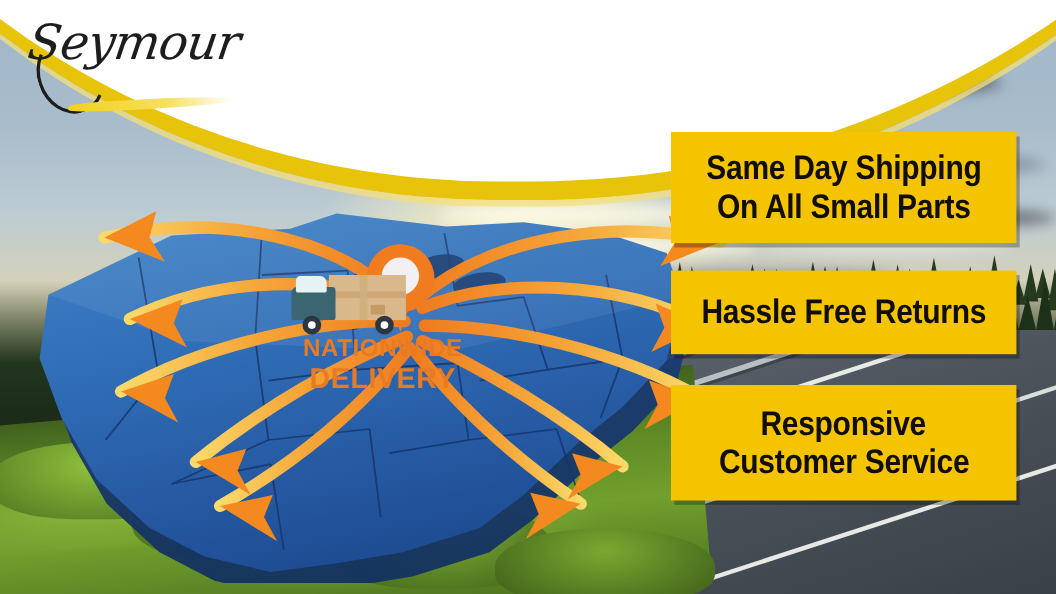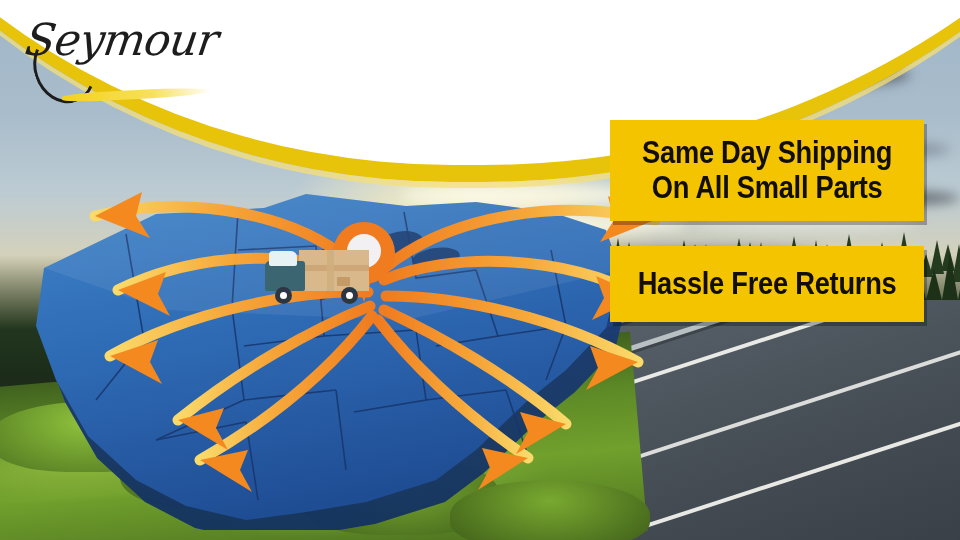--- a/index.html
+++ b/index.html
@@ -383,23 +383,29 @@
     <div class="boxtape"></div>
       <div class="boxtape2"></div>
       <div class="boxlbl"></div>
     <div class="cab"></div>
       <div class="cabwin"></div>
     <div class="wheel" style="left:10px;"></div>
     <div class="wheel" style="left:76px;"></div>
   </div>
 
   <div class="ndtext">
+    <div class="nd1">NATIONWIDE</div>
+    <div class="nd2">DELIVERY</div>
   </div>
 
   <div class="banner" id="b1">
     <span>Same Day Shipping</span>
     <span>On All Small Parts</span>
   </div>
   <div class="banner" id="b2">
     <span>Hassle Free Returns</span>
   </div>
+  <div class="banner" id="b3">
+    <span>Responsive</span>
+    <span>Customer Service</span>
+  </div>
 
 </div>
 
 </body></html>

